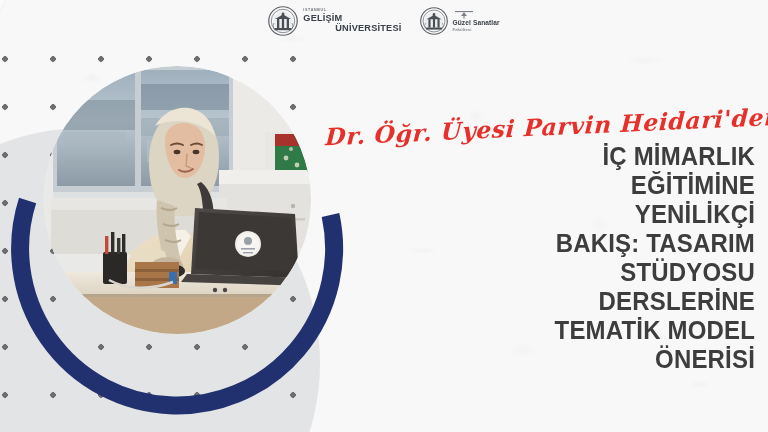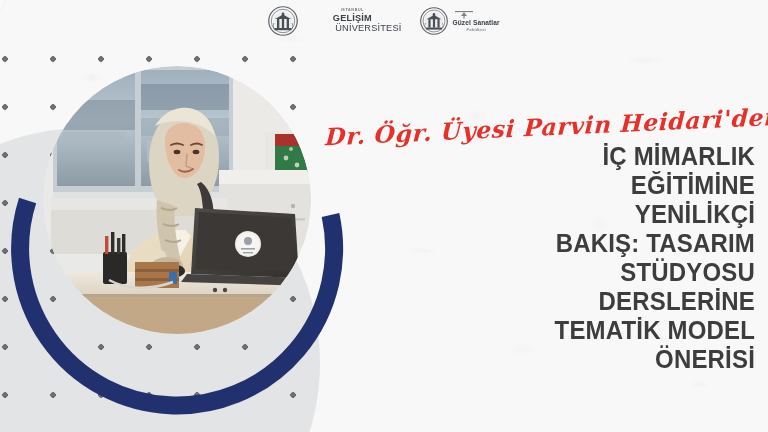--- a/index.html
+++ b/index.html
@@ -96,21 +96,20 @@
     display: flex;
     justify-content: center;
     align-items: center;
     gap: 18px;
     z-index: 6;
   }
   .logo-unit {
     display: flex;
     align-items: center;
     gap: 5px;
-    text-align: center;
   }
   .logo-seal { display: block; }
   .logo-text {
     display: flex;
     flex-direction: column;
     justify-content: center;
     line-height: 1;
   }
   .logo-text .l-sup {
     font-size: 3.6px;
@@ -121,21 +120,21 @@
   }
   .logo-text .l-main {
     font-size: 9.2px;
     font-weight: 700;
     color: #3a4048;
     letter-spacing: .2px;
     line-height: 1.02;
   }
   .logo-text .l-main2 {
     font-size: 9.2px;
-    font-weight: 400;
+    font-weight: 700;
     color: #3a4048;
     letter-spacing: .2px;
     line-height: 1.02;
     margin-left: 32px;
   }
   .logo-text.fac .l-main {
     font-size: 6.6px;
     letter-spacing: .1px;
   }
   .logo-text.fac .l-sub {

